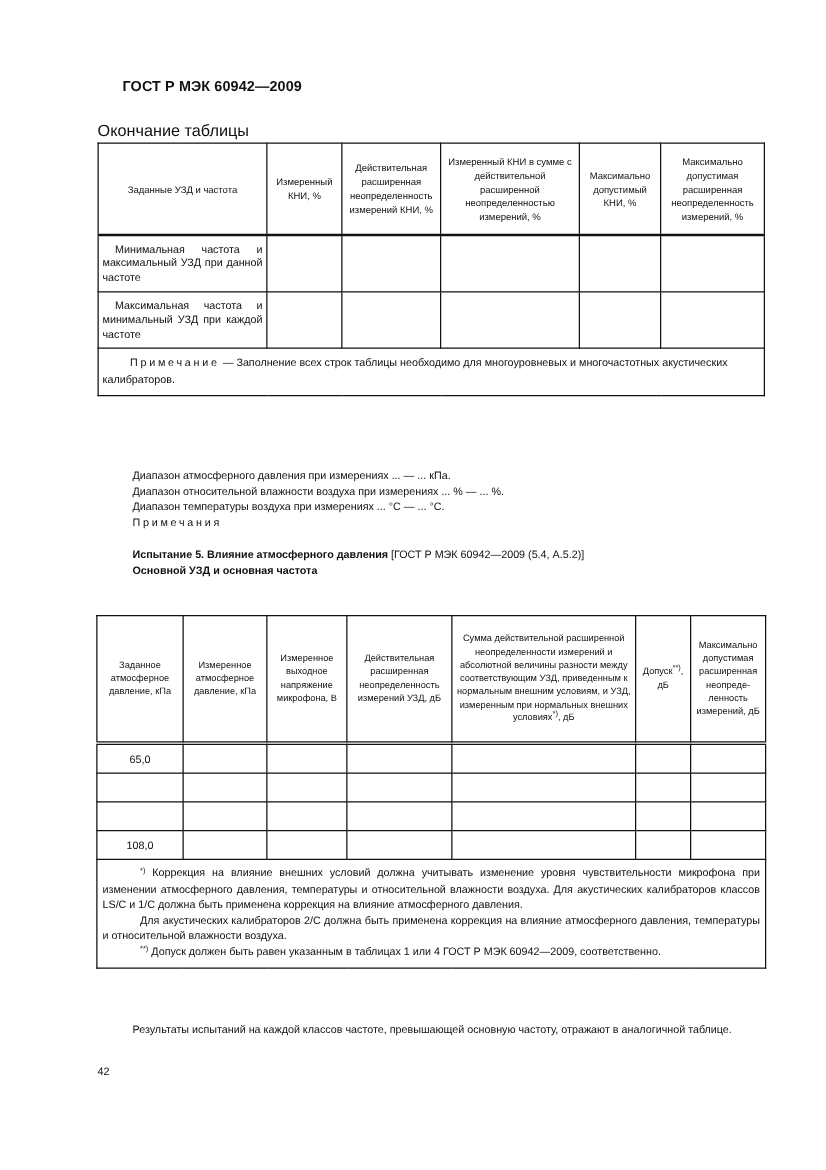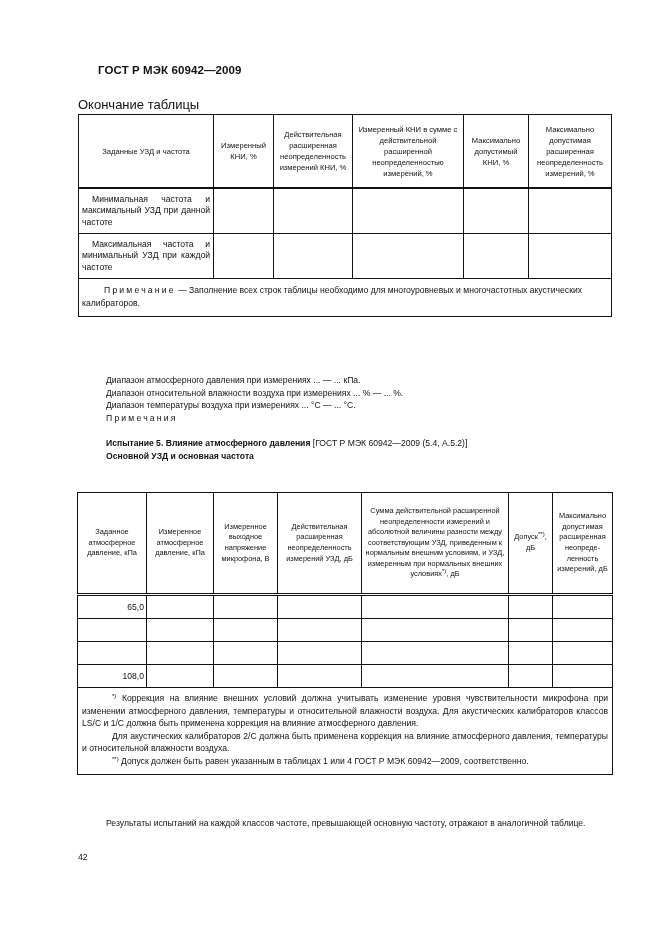--- a/index.html
+++ b/index.html
@@ -18,21 +18,21 @@
   .t1 td.rowlbl .ind { display: inline-block; width: 10px; }
   .t1 td.note { font-size: 8.6px; line-height: 13px; padding: 4px 3px 5px 3px; height: 28px; }
   .spaced { letter-spacing: 2.2px; }
   .ind2 { display: inline-block; width: 22px; }
   .paras { left: 106px; top: 374px; font-size: 8.6px; line-height: 12.6px; }
   .test { left: 106px; top: 437px; font-size: 8.6px; line-height: 12.6px; }
   .test b { font-weight: bold; }
   .t2 { left: 77px; top: 492px; width: 535px; font-size: 7.4px; }
   .t2 th { text-align: center; vertical-align: middle; line-height: 10.6px; height: 100px; }
   .t2 thead tr { border-bottom: 3px double #111; }
-  .t2 td.val { text-align: right; font-size: 8.6px; height: 22px; }
+  .t2 td.val { text-align: center; font-size: 8.6px; height: 22px; }
   .t2 td.note { font-size: 8.6px; line-height: 12.6px; padding: 4px 4px 6px 4px; text-align: justify; }
   .t2 td.note p { margin: 0; }
   .t2 td.note .ind { display: inline-block; width: 30px; }
   .results { left: 78px; top: 817px; width: 534px; font-size: 8.6px; line-height: 13.6px; text-align: justify; }
   .results .ind { display: inline-block; width: 28px; }
   .pagenum { left: 78px; top: 852px; font-size: 8.6px; }
   sup { font-size: 6px; vertical-align: 3px; line-height: 0; }
 </style>
 </head>
 <body>

